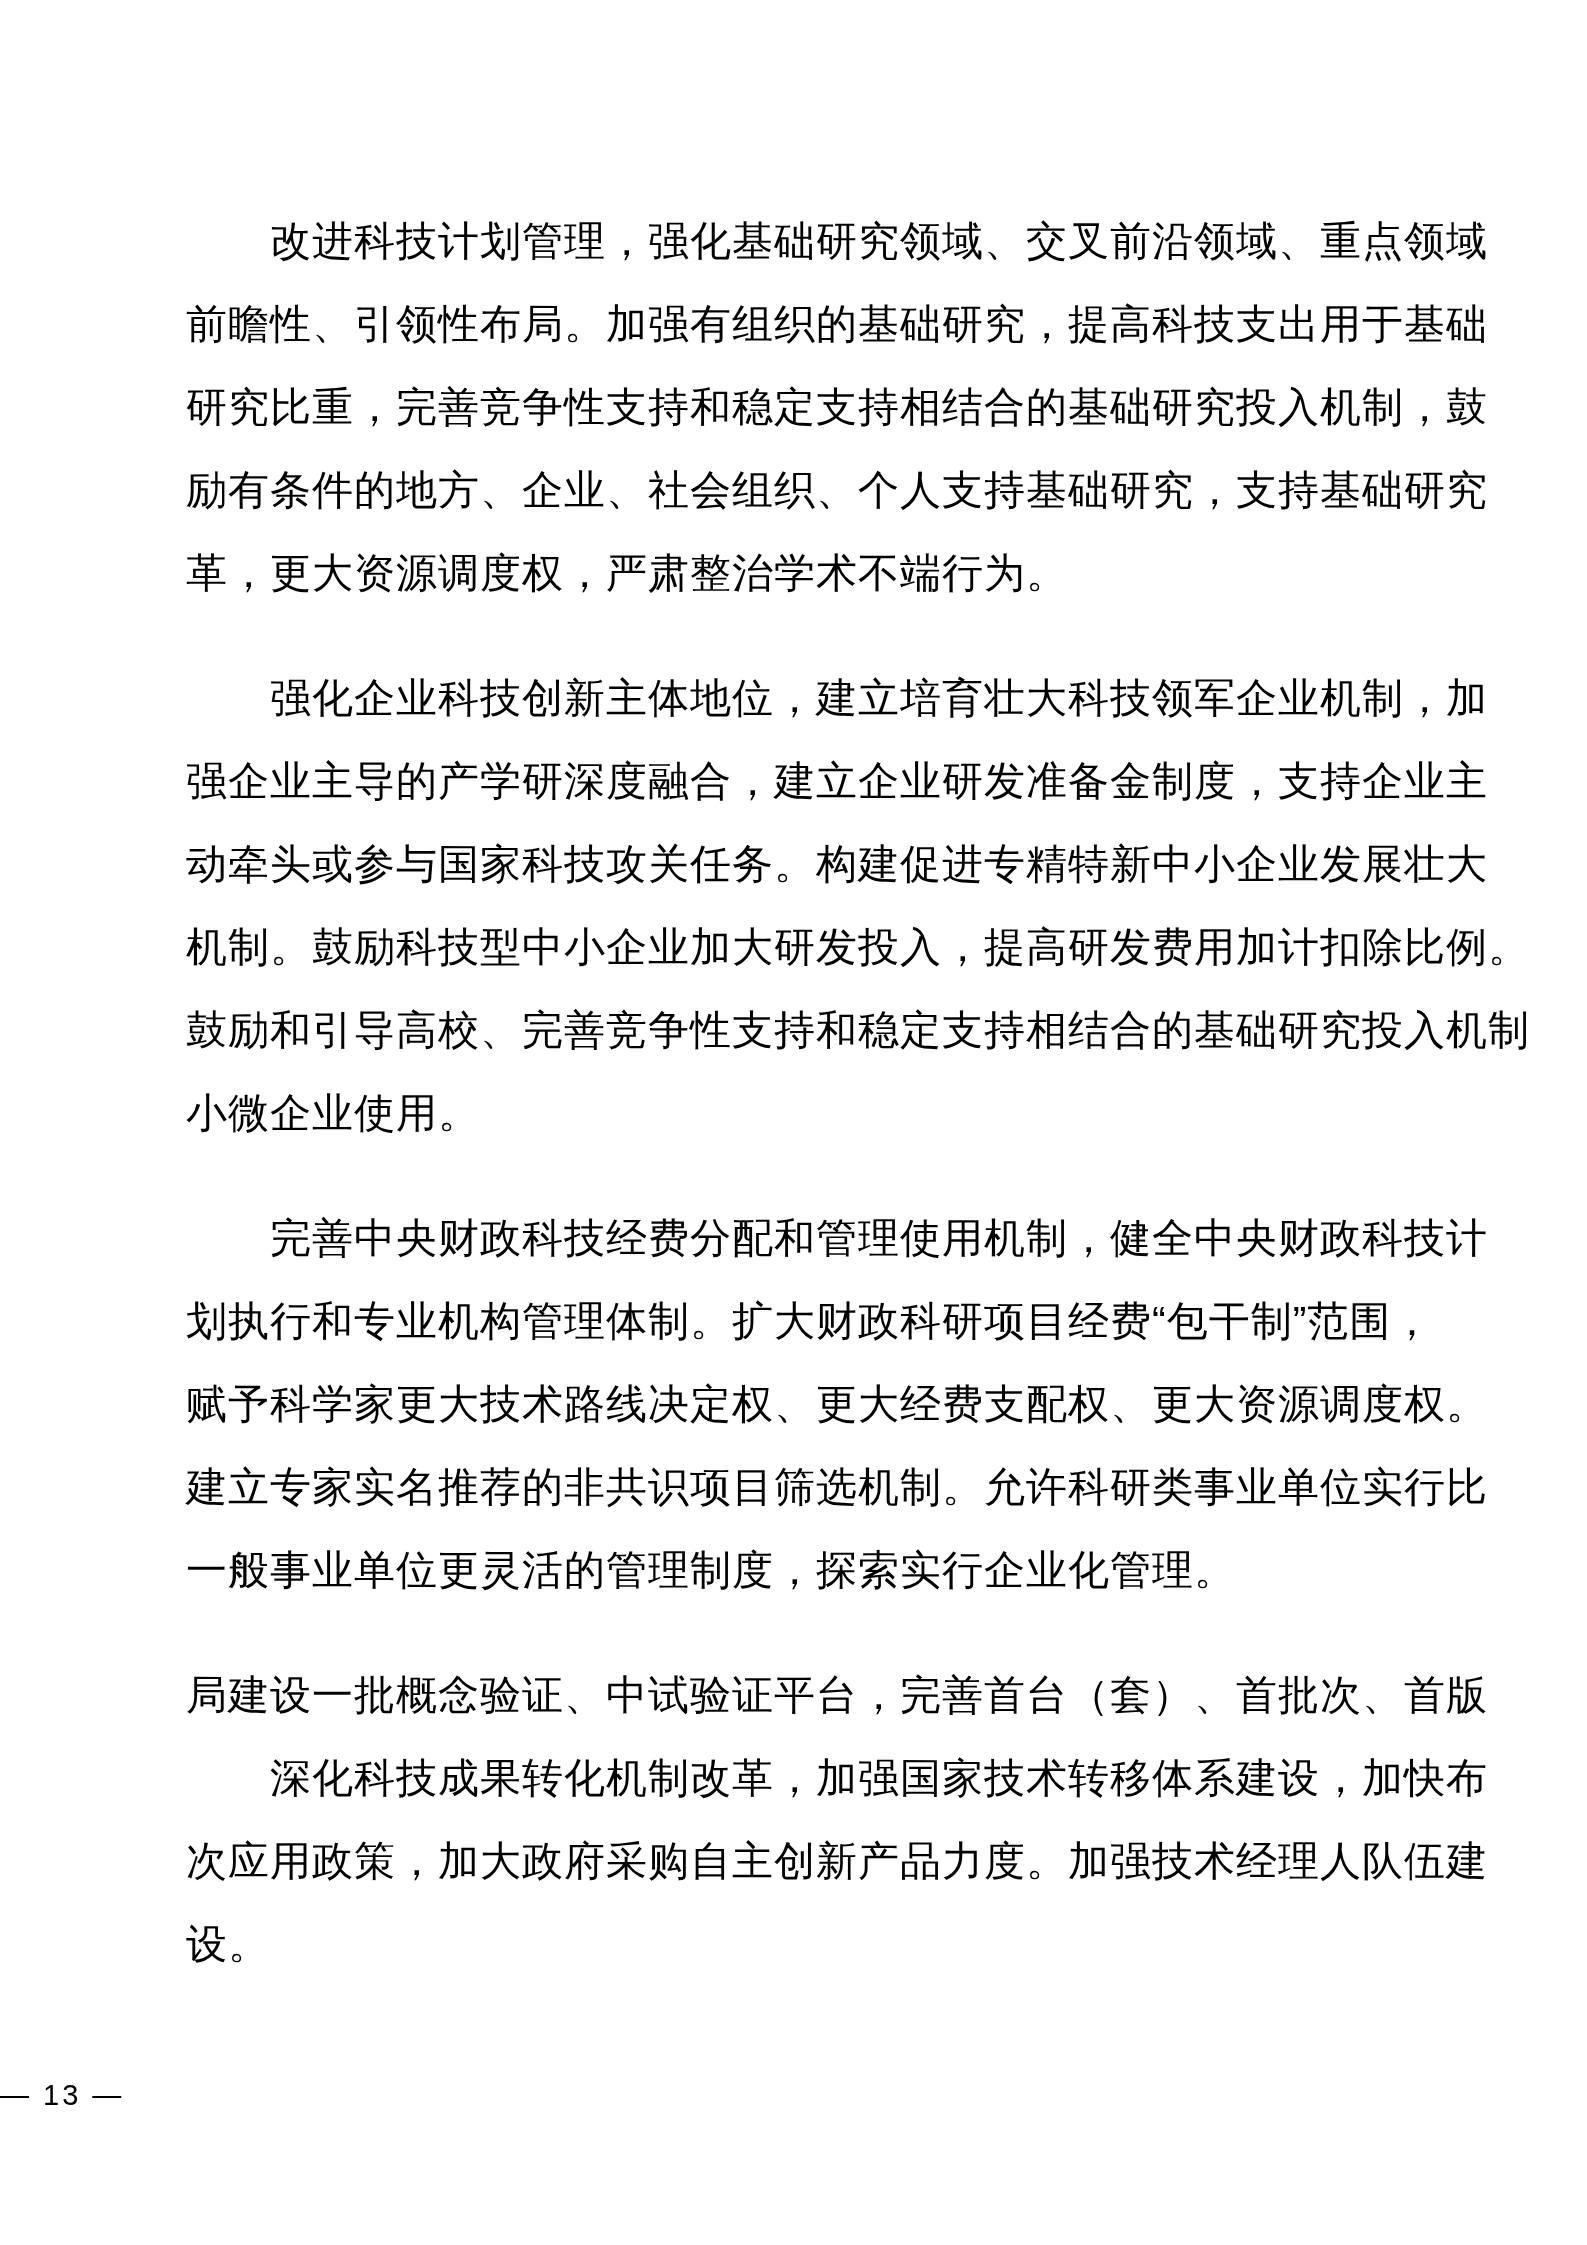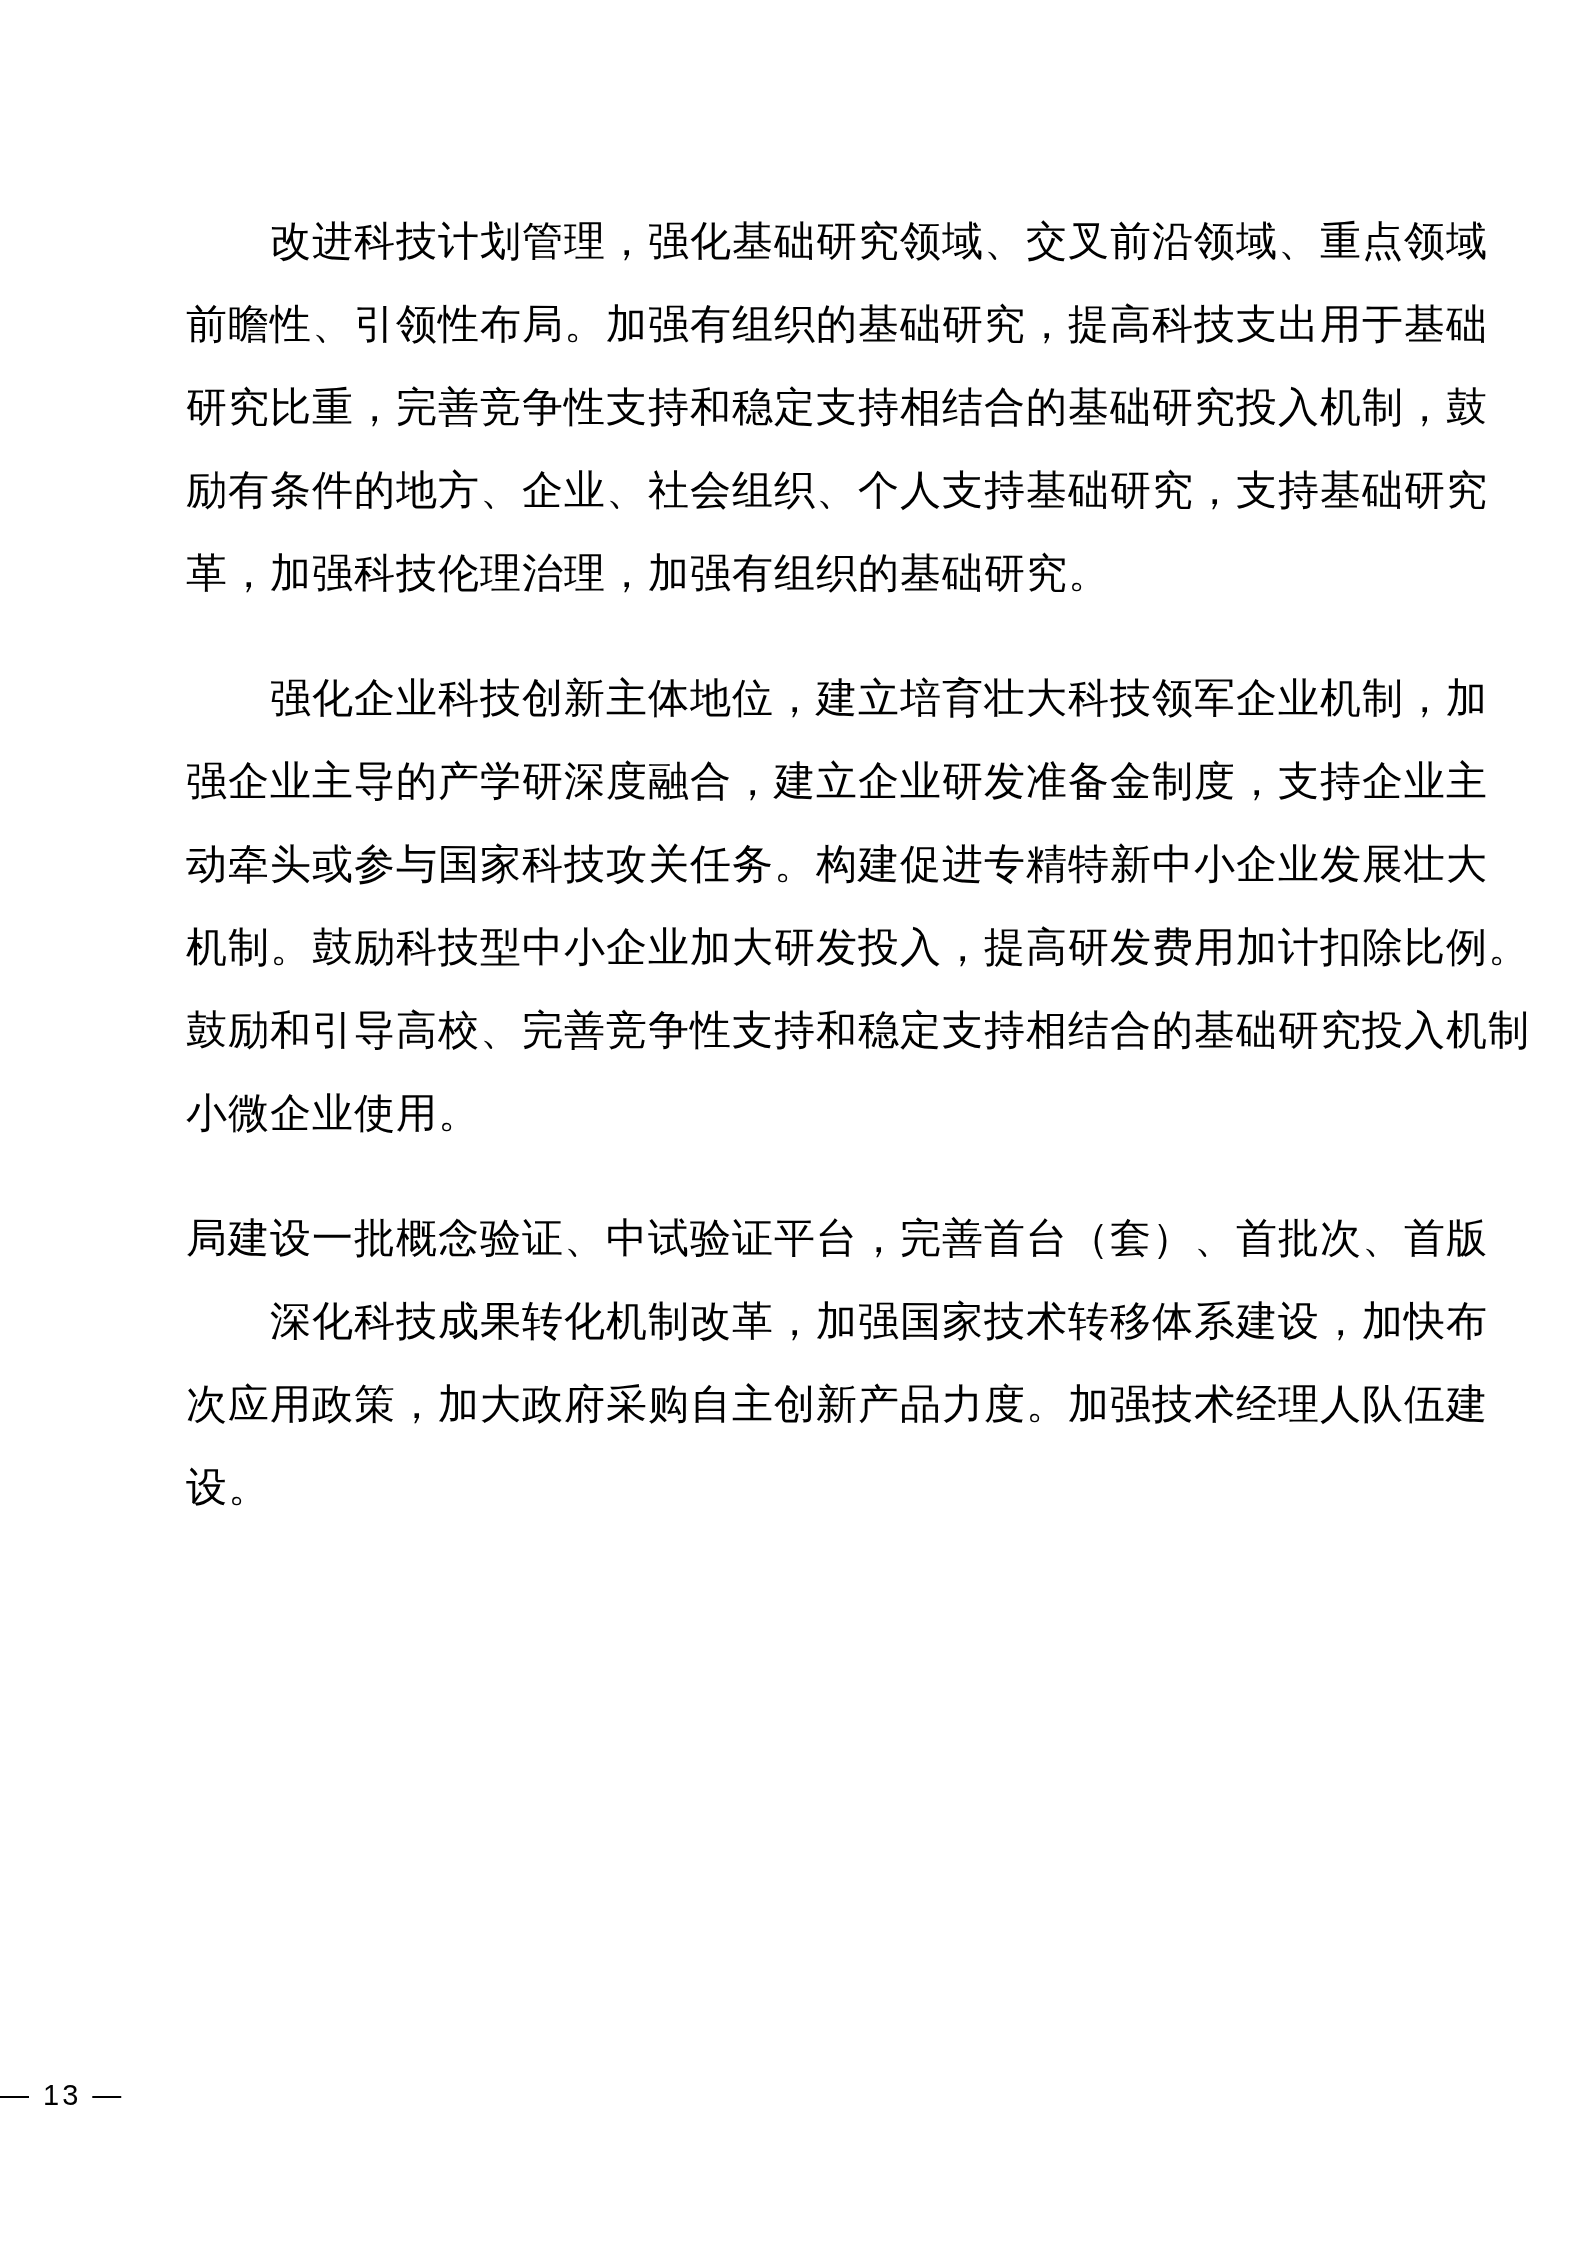--- a/index.html
+++ b/index.html
@@ -56,32 +56,39 @@
 <body>
 
 <div class="page">
   <div class="content">
 
     <div class="para">
       <div class="line first">改进科技计划管理，强化基础研究领域、交叉前沿领域、重点领域</div>
       <div class="line">前瞻性、引领性布局。加强有组织的基础研究，提高科技支出用于基础</div>
       <div class="line">研究比重，完善竞争性支持和稳定支持相结合的基础研究投入机制，鼓</div>
       <div class="line">励有条件的地方、企业、社会组织、个人支持基础研究，支持基础研究</div>
-      <div class="line">革，加强科技伦理治理，加强有组织的基础研究。</div>
+      <div class="line">革，更大资源调度权，严肃整治学术不端行为。</div>
     </div>
 
     <div class="para">
       <div class="line first">强化企业科技创新主体地位，建立培育壮大科技领军企业机制，加</div>
       <div class="line">强企业主导的产学研深度融合，建立企业研发准备金制度，支持企业主</div>
       <div class="line">动牵头或参与国家科技攻关任务。构建促进专精特新中小企业发展壮大</div>
       <div class="line">机制。鼓励科技型中小企业加大研发投入，提高研发费用加计扣除比例。</div>
       <div class="line">鼓励和引导高校、完善竞争性支持和稳定支持相结合的基础研究投入机制</div>
       <div class="line">小微企业使用。</div>
     </div>
 
+    <div class="para">
+      <div class="line first">完善中央财政科技经费分配和管理使用机制，健全中央财政科技计</div>
+      <div class="line">划执行和专业机构管理体制。扩大财政科研项目经费“包干制”范围，</div>
+      <div class="line">赋予科学家更大技术路线决定权、更大经费支配权、更大资源调度权。</div>
+      <div class="line">建立专家实名推荐的非共识项目筛选机制。允许科研类事业单位实行比</div>
+      <div class="line">一般事业单位更灵活的管理制度，探索实行企业化管理。</div>
+    </div>
 
     <div class="para">
       <div class="line">局建设一批概念验证、中试验证平台，完善首台（套）、首批次、首版</div>
       <div class="line first">深化科技成果转化机制改革，加强国家技术转移体系建设，加快布</div>
       <div class="line">次应用政策，加大政府采购自主创新产品力度。加强技术经理人队伍建</div>
       <div class="line">设。</div>
     </div>
 
   </div>
 

